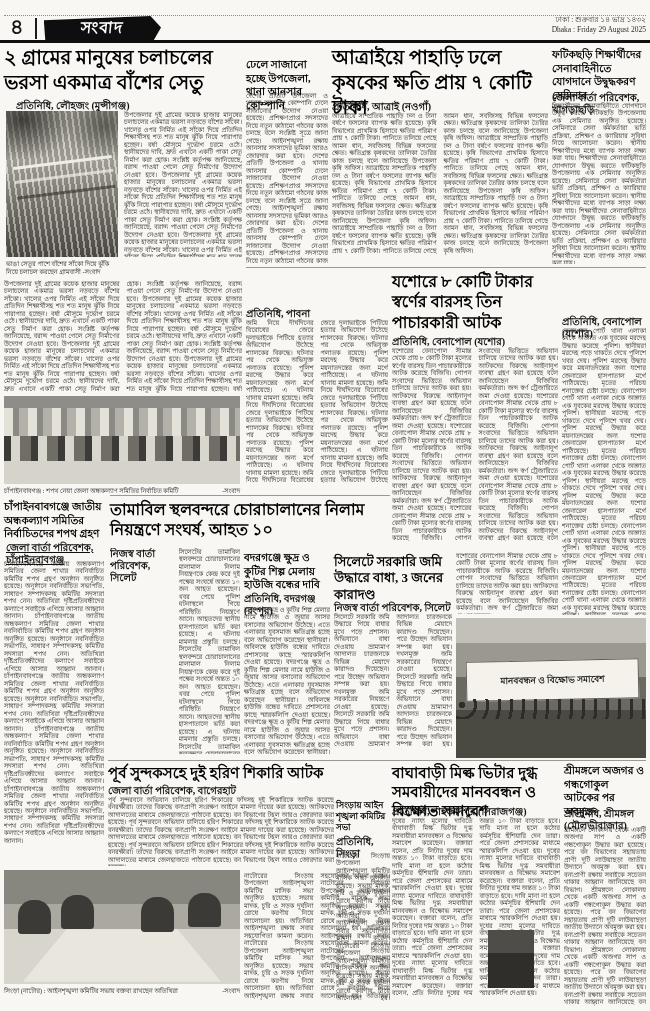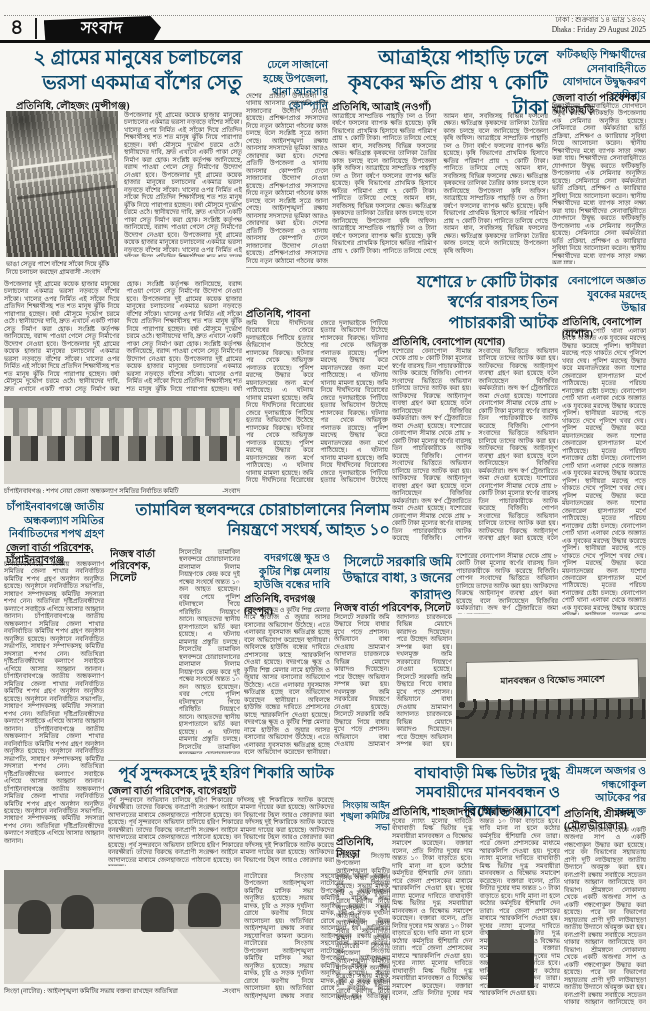--- a/index.html
+++ b/index.html
@@ -9,21 +9,21 @@
   
   .topdots{border-top:1px dotted #8a8a86;}
   .pageno{font-size:21px;font-weight:bold;line-height:1;}
   .vbar{width:2px;background:#1b1b1b;}
   .masthead{background:#0e0e0e;color:#fff;display:flex;align-items:center;justify-content:center;
             font-weight:bold;font-size:16px;letter-spacing:1px;
             clip-path:polygon(0 18%,90% 0,100% 48%,95% 100%,3% 100%);transform:skewX(-6deg);}
   .dates{font-size:7.5px;line-height:1.3;text-align:right;color:#2e2e2c;}
   .thickrule{background:#0f0f0f;}
   
-  .hl{font-weight:bold;text-align:right;color:#0c4a6e;}
+  .hl{font-weight:bold;text-align:left;color:#000000;}
   .hl-xl{font-size:19.5px;line-height:1.28;}
   .hl-lg{font-size:16px;line-height:1.27;}
   .hl-md{font-size:15px;line-height:1.28;}
   .hl-sm{font-size:13px;line-height:1.25;}
   .hl-xs{font-size:10.5px;line-height:1.3;}
   .hl-xxs{font-size:8.6px;line-height:1.28;}
   .by{font-size:10px;font-weight:bold;line-height:1.2;color:#111;}
   .body{font-size:6.4px;line-height:1.17;text-align:justify;overflow:hidden;color:#262624;}
   .cols2{column-count:2;column-gap:7px;}
   .cap{font-size:6.4px;line-height:1.18;color:#1c1c1c;}
@@ -92,21 +92,20 @@
   <div class="abs hr" style="left:246px;top:267px;width:400px;"></div>
 
   <div class="abs by" style="left:246px;top:308px;width:142px;">প্রতিনিধি, পাবনা</div>
   <div class="abs body cols2" style="left:246px;top:319px;width:142px;height:170px;">জমি নিয়ে দীর্ঘদিনের বিরোধের জেরে দুলাভাইকে পিটিয়ে হত্যার অভিযোগ উঠেছে শ্যালকের বিরুদ্ধে। ঘটনার পর থেকে অভিযুক্ত পলাতক রয়েছে। পুলিশ মরদেহ উদ্ধার করে ময়নাতদন্তের জন্য মর্গে পাঠিয়েছে। এ ঘটনায় থানায় মামলা হয়েছে। জমি নিয়ে দীর্ঘদিনের বিরোধের জেরে দুলাভাইকে পিটিয়ে হত্যার অভিযোগ উঠেছে শ্যালকের বিরুদ্ধে। ঘটনার পর থেকে অভিযুক্ত পলাতক রয়েছে। পুলিশ মরদেহ উদ্ধার করে ময়নাতদন্তের জন্য মর্গে পাঠিয়েছে। এ ঘটনায় থানায় মামলা হয়েছে। জমি নিয়ে দীর্ঘদিনের বিরোধের জেরে দুলাভাইকে পিটিয়ে হত্যার অভিযোগ উঠেছে শ্যালকের বিরুদ্ধে। ঘটনার পর থেকে অভিযুক্ত পলাতক রয়েছে। পুলিশ মরদেহ উদ্ধার করে ময়নাতদন্তের জন্য মর্গে পাঠিয়েছে। এ ঘটনায় থানায় মামলা হয়েছে। জমি নিয়ে দীর্ঘদিনের বিরোধের জেরে দুলাভাইকে পিটিয়ে হত্যার অভিযোগ উঠেছে শ্যালকের বিরুদ্ধে। ঘটনার পর থেকে অভিযুক্ত পলাতক রয়েছে। পুলিশ মরদেহ উদ্ধার করে ময়নাতদন্তের জন্য মর্গে পাঠিয়েছে। এ ঘটনায় থানায় মামলা হয়েছে। জমি নিয়ে দীর্ঘদিনের বিরোধের জেরে দুলাভাইকে পিটিয়ে হত্যার অভিযোগ উঠেছে শ্যালকের বিরুদ্ধে। ঘটনার পর থেকে অভিযুক্ত পলাতক রয়েছে। পুলিশ মরদেহ উদ্ধার করে ময়নাতদন্তের জন্য মর্গে পাঠিয়েছে। এ ঘটনায় থানায় মামলা হয়েছে।</div>
 
   <div class="abs hl hl-lg" style="left:392px;top:272px;width:166px;height:61px;">যশোরে ৮ কোটি টাকার স্বর্ণের বারসহ তিন পাচারকারী আটক</div>
   <div class="abs by" style="left:392px;top:336px;width:166px;">প্রতিনিধি, বেনাপোল (যশোর)</div>
   <div class="abs body cols2" style="left:392px;top:347px;width:166px;height:200px;">যশোরের বেনাপোল সীমান্ত থেকে প্রায় ৮ কোটি টাকা মূল্যের স্বর্ণের বারসহ তিন পাচারকারীকে আটক করেছে বিজিবি। গোপন সংবাদের ভিত্তিতে অভিযান চালিয়ে তাদের আটক করা হয়। আটকদের বিরুদ্ধে আইনানুগ ব্যবস্থা গ্রহণ করা হয়েছে বলে জানিয়েছেন বিজিবির কর্মকর্তারা। জব্দ স্বর্ণ ট্রেজারিতে জমা দেওয়া হয়েছে। যশোরের বেনাপোল সীমান্ত থেকে প্রায় ৮ কোটি টাকা মূল্যের স্বর্ণের বারসহ তিন পাচারকারীকে আটক করেছে বিজিবি। গোপন সংবাদের ভিত্তিতে অভিযান চালিয়ে তাদের আটক করা হয়। আটকদের বিরুদ্ধে আইনানুগ ব্যবস্থা গ্রহণ করা হয়েছে বলে জানিয়েছেন বিজিবির কর্মকর্তারা। জব্দ স্বর্ণ ট্রেজারিতে জমা দেওয়া হয়েছে। যশোরের বেনাপোল সীমান্ত থেকে প্রায় ৮ কোটি টাকা মূল্যের স্বর্ণের বারসহ তিন পাচারকারীকে আটক করেছে বিজিবি। গোপন সংবাদের ভিত্তিতে অভিযান চালিয়ে তাদের আটক করা হয়। আটকদের বিরুদ্ধে আইনানুগ ব্যবস্থা গ্রহণ করা হয়েছে বলে জানিয়েছেন বিজিবির কর্মকর্তারা। জব্দ স্বর্ণ ট্রেজারিতে জমা দেওয়া হয়েছে। যশোরের বেনাপোল সীমান্ত থেকে প্রায় ৮ কোটি টাকা মূল্যের স্বর্ণের বারসহ তিন পাচারকারীকে আটক করেছে বিজিবি। গোপন সংবাদের ভিত্তিতে অভিযান চালিয়ে তাদের আটক করা হয়। আটকদের বিরুদ্ধে আইনানুগ ব্যবস্থা গ্রহণ করা হয়েছে বলে জানিয়েছেন বিজিবির কর্মকর্তারা। জব্দ স্বর্ণ ট্রেজারিতে জমা দেওয়া হয়েছে। যশোরের বেনাপোল সীমান্ত থেকে প্রায় ৮ কোটি টাকা মূল্যের স্বর্ণের বারসহ তিন পাচারকারীকে আটক করেছে বিজিবি। গোপন সংবাদের ভিত্তিতে অভিযান চালিয়ে তাদের আটক করা হয়। আটকদের বিরুদ্ধে আইনানুগ ব্যবস্থা গ্রহণ করা হয়েছে বলে জানিয়েছেন বিজিবির কর্মকর্তারা। জব্দ স্বর্ণ ট্রেজারিতে জমা দেওয়া হয়েছে।</div>
   <div class="abs body" style="left:456px;top:552px;width:102px;height:62px;">যশোরের বেনাপোল সীমান্ত থেকে প্রায় ৮ কোটি টাকা মূল্যের স্বর্ণের বারসহ তিন পাচারকারীকে আটক করেছে বিজিবি। গোপন সংবাদের ভিত্তিতে অভিযান চালিয়ে তাদের আটক করা হয়। আটকদের বিরুদ্ধে আইনানুগ ব্যবস্থা গ্রহণ করা হয়েছে বলে জানিয়েছেন বিজিবির কর্মকর্তারা। জব্দ স্বর্ণ ট্রেজারিতে জমা দেওয়া হয়েছে।</div>
 
-  <div class="abs hl hl-xs" style="left:562px;top:274px;width:84px;">বেনাপোলে অজ্ঞাত যুবকের মরদেহ উদ্ধার</div>
   <div class="abs by" style="left:562px;top:316px;width:84px;">প্রতিনিধি, বেনাপোল (যশোর)</div>
   <div class="abs body" style="left:562px;top:327px;width:84px;height:288px;">বেনাপোল পোর্ট থানা এলাকা থেকে অজ্ঞাত এক যুবকের মরদেহ উদ্ধার করেছে পুলিশ। স্থানীয়রা মরদেহ পড়ে থাকতে দেখে পুলিশে খবর দেয়। পুলিশ মরদেহ উদ্ধার করে ময়নাতদন্তের জন্য যশোর জেনারেল হাসপাতাল মর্গে পাঠিয়েছে। মৃতের পরিচয় শনাক্তের চেষ্টা চলছে। বেনাপোল পোর্ট থানা এলাকা থেকে অজ্ঞাত এক যুবকের মরদেহ উদ্ধার করেছে পুলিশ। স্থানীয়রা মরদেহ পড়ে থাকতে দেখে পুলিশে খবর দেয়। পুলিশ মরদেহ উদ্ধার করে ময়নাতদন্তের জন্য যশোর জেনারেল হাসপাতাল মর্গে পাঠিয়েছে। মৃতের পরিচয় শনাক্তের চেষ্টা চলছে। বেনাপোল পোর্ট থানা এলাকা থেকে অজ্ঞাত এক যুবকের মরদেহ উদ্ধার করেছে পুলিশ। স্থানীয়রা মরদেহ পড়ে থাকতে দেখে পুলিশে খবর দেয়। পুলিশ মরদেহ উদ্ধার করে ময়নাতদন্তের জন্য যশোর জেনারেল হাসপাতাল মর্গে পাঠিয়েছে। মৃতের পরিচয় শনাক্তের চেষ্টা চলছে। বেনাপোল পোর্ট থানা এলাকা থেকে অজ্ঞাত এক যুবকের মরদেহ উদ্ধার করেছে পুলিশ। স্থানীয়রা মরদেহ পড়ে থাকতে দেখে পুলিশে খবর দেয়। পুলিশ মরদেহ উদ্ধার করে ময়নাতদন্তের জন্য যশোর জেনারেল হাসপাতাল মর্গে পাঠিয়েছে। মৃতের পরিচয় শনাক্তের চেষ্টা চলছে। বেনাপোল পোর্ট থানা এলাকা থেকে অজ্ঞাত এক যুবকের মরদেহ উদ্ধার করেছে পুলিশ। স্থানীয়রা মরদেহ পড়ে থাকতে দেখে পুলিশে খবর দেয়। পুলিশ মরদেহ উদ্ধার করে ময়নাতদন্তের জন্য যশোর জেনারেল হাসপাতাল মর্গে পাঠিয়েছে। মৃতের পরিচয় শনাক্তের চেষ্টা চলছে।</div>
 
   <div class="abs photo ph-group" style="left:4px;top:396px;width:236px;height:88px;">
     <div class="row1"></div>
     <div class="row2"></div>
   </div>
   <div class="abs caprow" style="left:4px;top:487px;width:236px;">
     <span class="cap">চাঁপাইনবাবগঞ্জ : শপথ নেয়া জেলা অন্ধকল্যাণ সমিতির নির্বাচিত কমিটি</span>
     <span class="cap">-সংবাদ</span>

